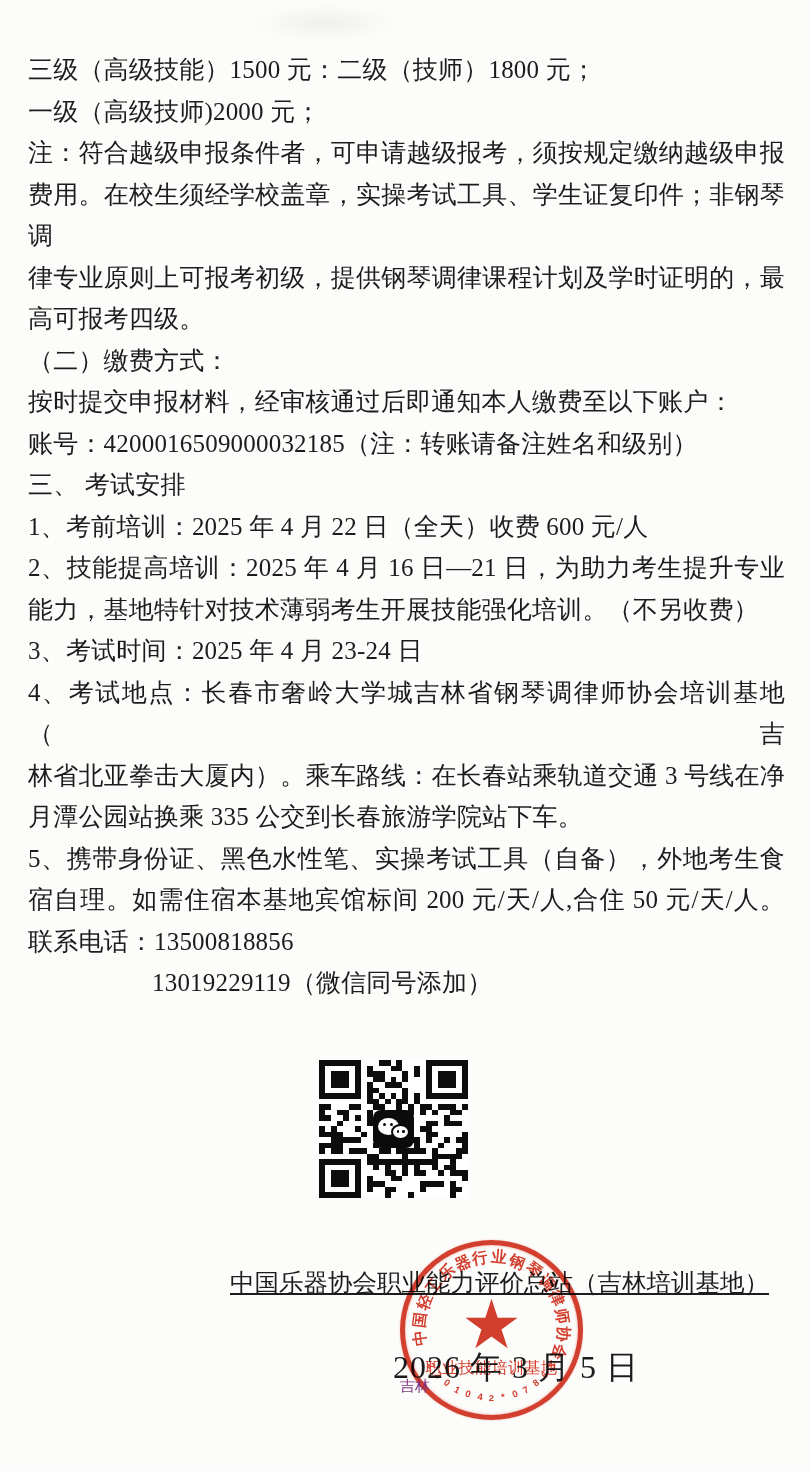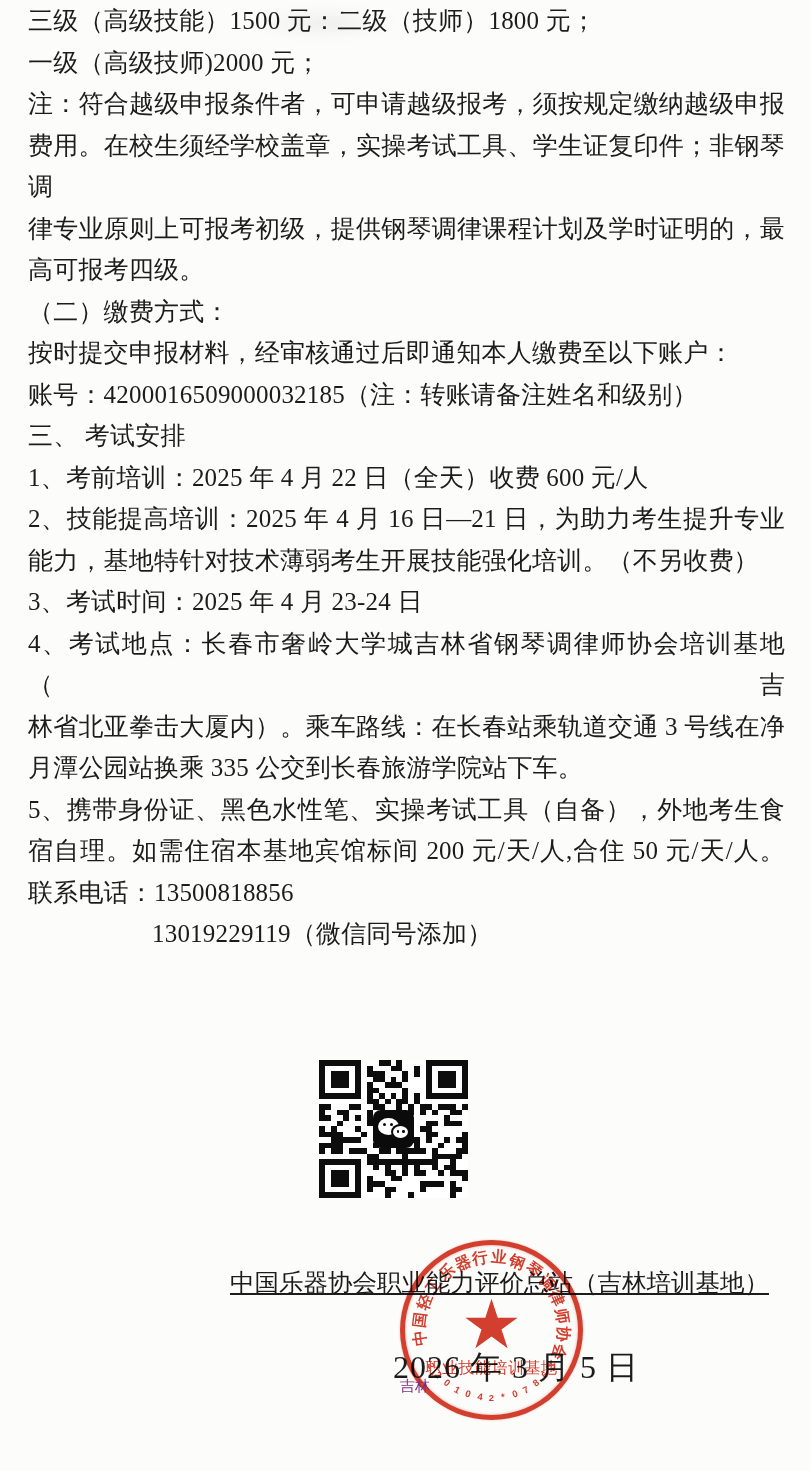--- a/index.html
+++ b/index.html
@@ -10,20 +10,21 @@
     color:#1c1c1c;
   }
   .smudge{
     position:absolute;left:250px;top:6px;width:150px;height:34px;
     background:radial-gradient(ellipse at center,rgba(0,0,0,.055),rgba(0,0,0,0) 70%);
     filter:blur(4px);
   }
   
   .text-block{
     position:absolute;left:28px;top:0;width:757px;
+    padding-top:49px;
     font-size:25px;line-height:41.5px;
     letter-spacing:0.2px;
   }
   .line{white-space:nowrap;}
   .line.fill{white-space:normal;text-align:justify;text-align-last:justify;}
   .line.indent{padding-left:124px;}
   
   .qr{
     position:absolute;left:319px;top:1060px;width:149px;height:138px;
     background:#fff;

